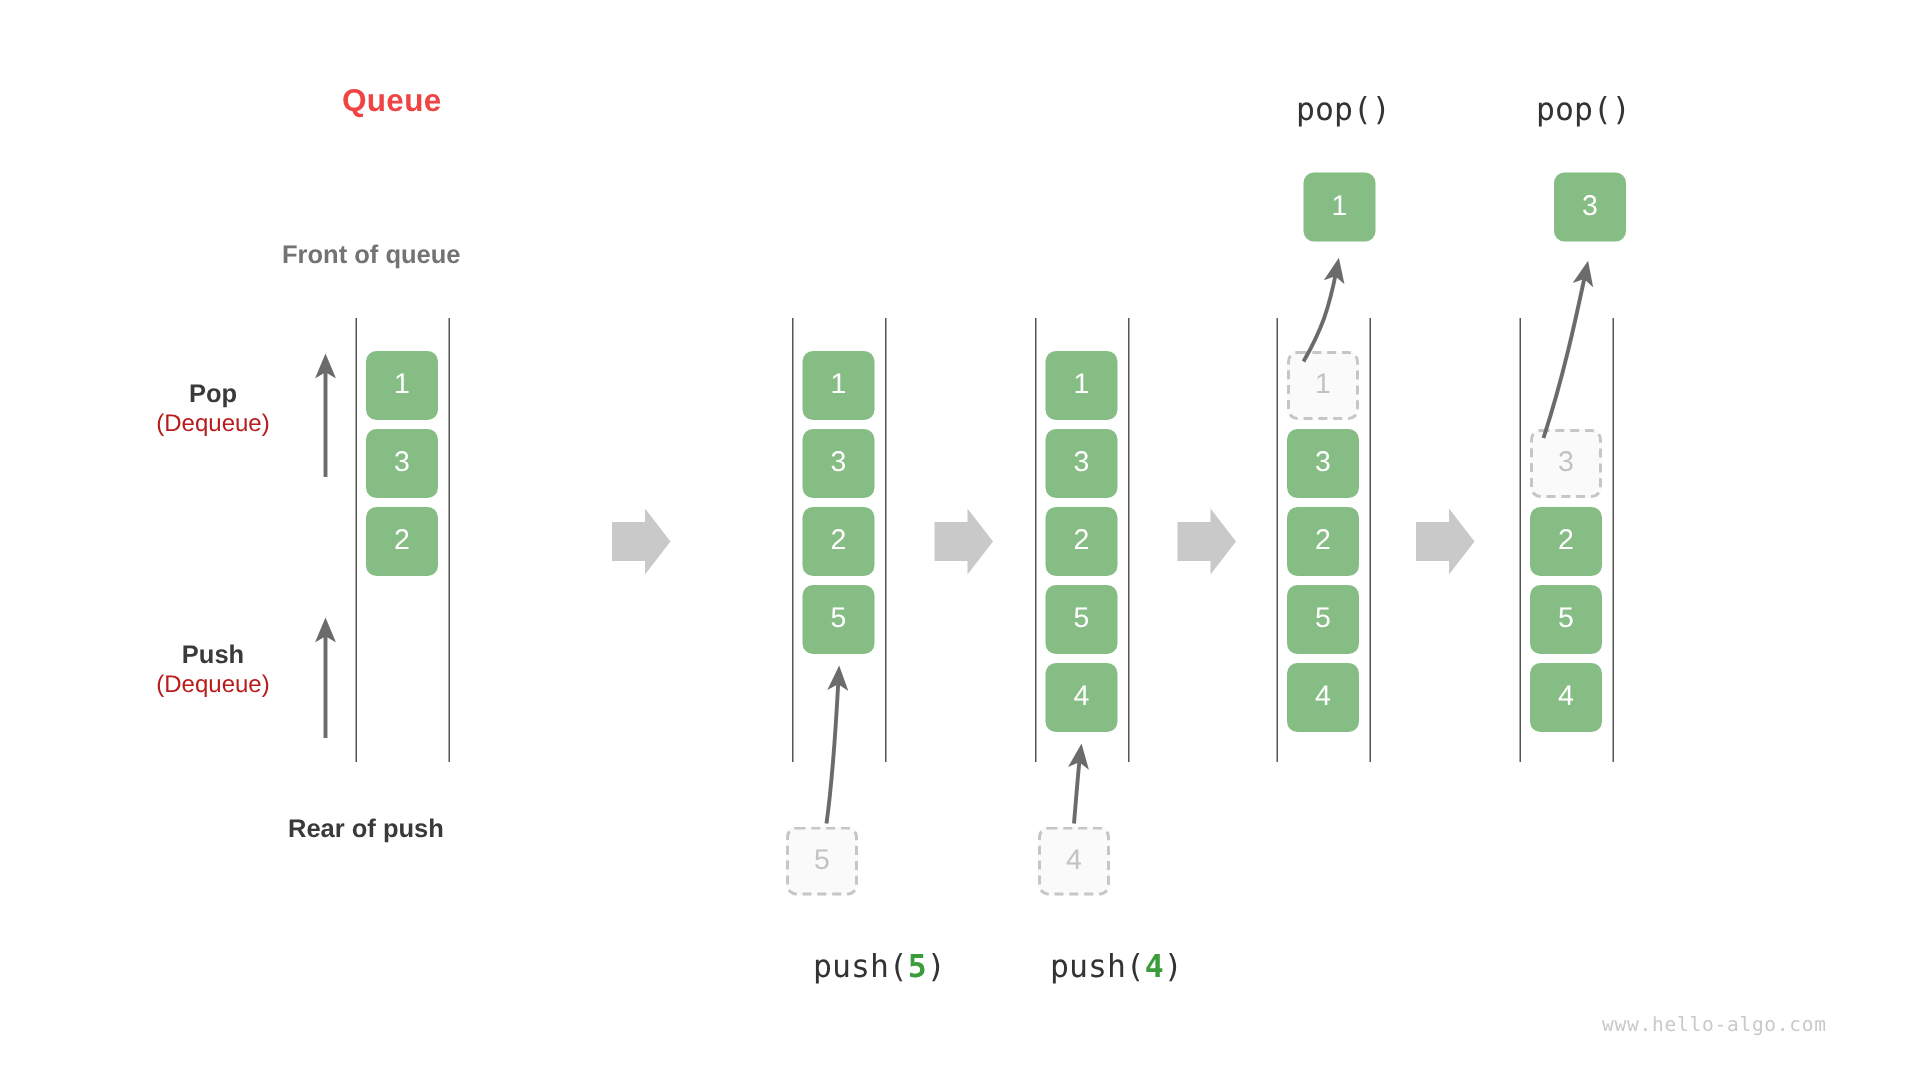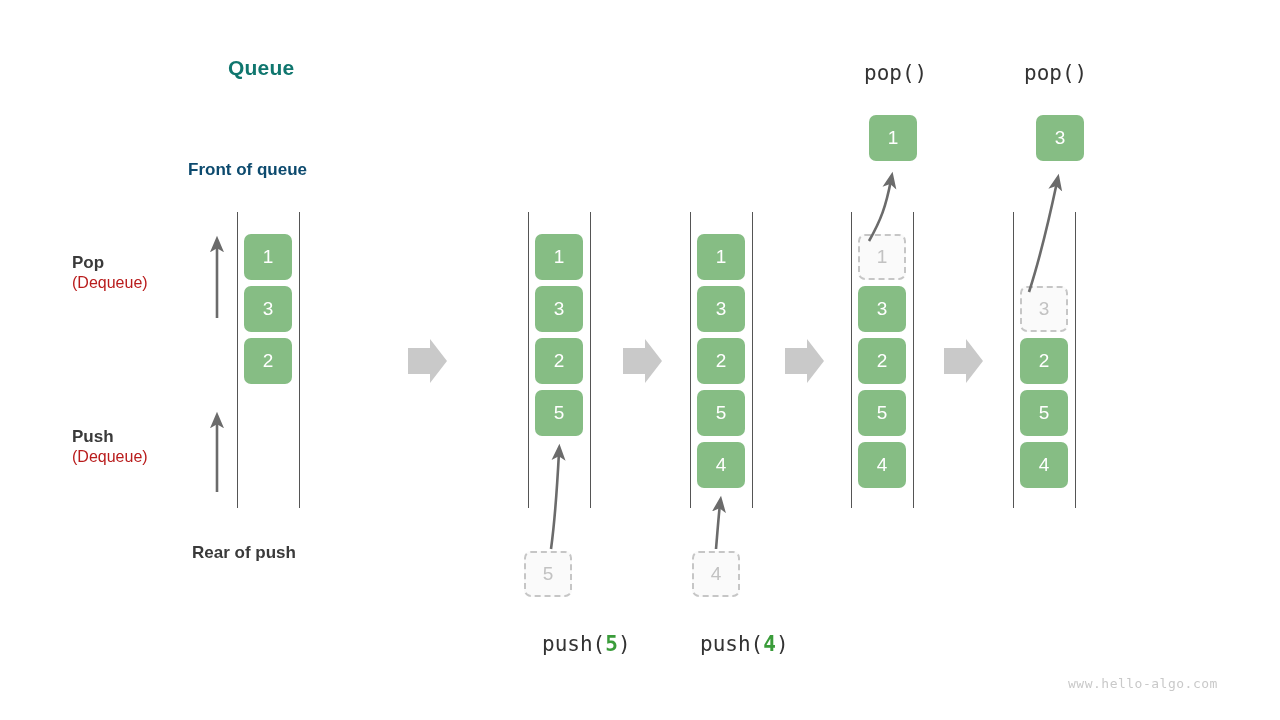--- a/index.html
+++ b/index.html
@@ -16,36 +16,36 @@
     color: #3a3a3a;
   }
 
   .abs { position: absolute; }
 
   
   .title-queue {
     left: 228px; top: 56px;
     font-size: 21px;
     font-weight: bold;
-    color: #0f766e;
+    color: #ef4444;
     letter-spacing: .2px;
   }
   .lbl-front {
     left: 188px; top: 160px;
     font-size: 17px;
     font-weight: bold;
-    color: #0c4a6e;
+    color: #737373;
   }
   .lbl-rear {
     left: 192px; top: 543px;
     font-size: 17px;
     font-weight: bold;
     color: #3a3a3a;
   }
-  .op-group { text-align: left; }
+  .op-group { text-align: center; }
   .op-main {
     font-size: 17px;
     font-weight: bold;
     color: #3a3a3a;
     line-height: 1.25;
     white-space: nowrap;
   }
   .op-sub {
     font-size: 16px;
     font-weight: normal;

